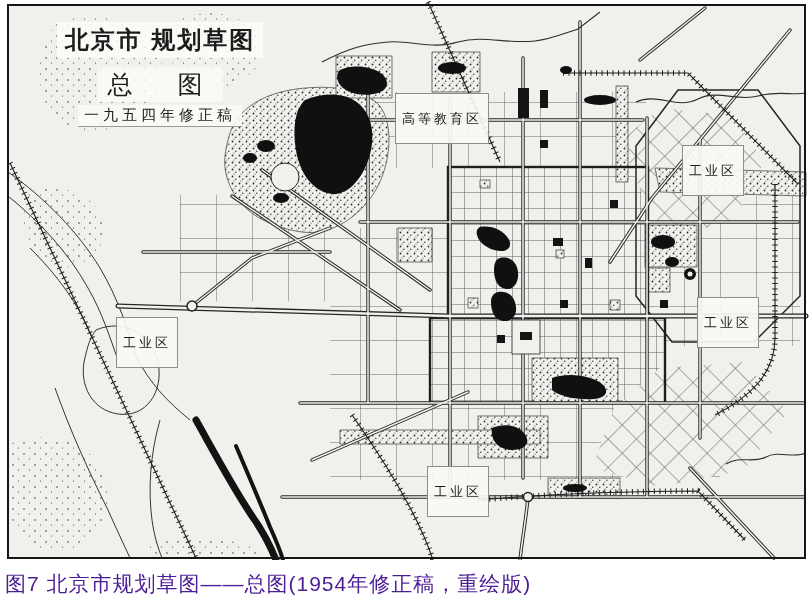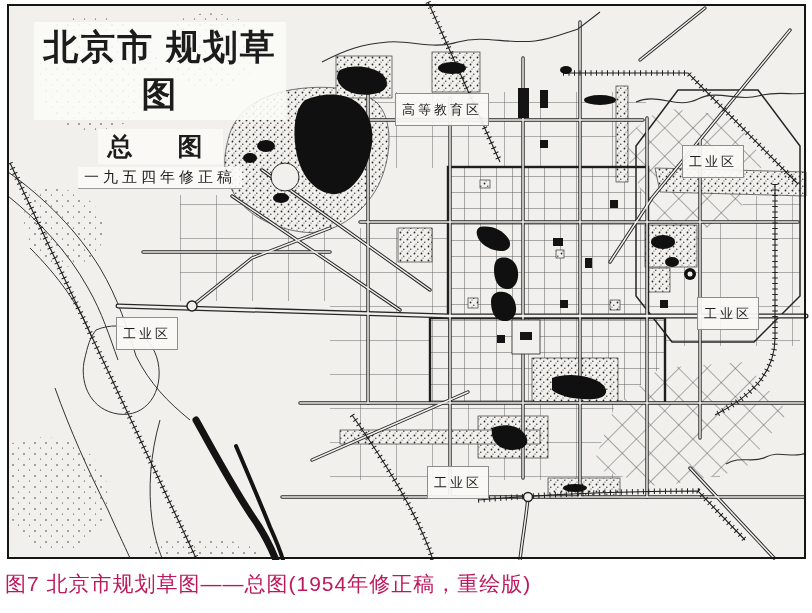--- a/index.html
+++ b/index.html
@@ -10,30 +10,30 @@
 
   
   .roadU use{stroke:#262626;stroke-width:3.4;fill:none;stroke-linejoin:round;stroke-linecap:round;}
   .roadO use{stroke:#f1f0ec;stroke-width:1.5;fill:none;stroke-linejoin:round;stroke-linecap:round;}
   .roadU use.wide{stroke-width:5;}
   .roadO use.wide{stroke-width:2.4;}
   .rwB use{stroke:#1f1f1f;stroke-width:1.1;fill:none;}
   .rwT use{stroke:#1f1f1f;stroke-width:5.5;stroke-dasharray:1 4.5;fill:none;}
 
   .map-label{position:absolute;background:rgba(250,249,245,.92);border:1px solid #8d8d8d;
-             color:#1c1c1c;font-size:13px;letter-spacing:3px;padding:7px 6px;line-height:17px;
+             color:#1c1c1c;font-size:13px;letter-spacing:3px;padding:16px 6px;line-height:17px;
              white-space:nowrap;z-index:3;}
   .title-block{position:absolute;left:34px;top:22px;width:252px;text-align:center;z-index:3;}
-  .title-l1{display:inline-block;font-size:35px;font-weight:bold;letter-spacing:2px;
+  .title-l1{display:inline-block;font-size:24px;font-weight:bold;letter-spacing:2px;
             background:rgba(251,250,247,.88);padding:2px 8px;}
-  .title-l2{display:inline-block;margin-top:9px;font-size:25px;font-weight:bold;letter-spacing:10px;
+  .title-l2{display:inline-block;margin-top:9px;font-size:25px;font-weight:normal;letter-spacing:10px;
             background:rgba(251,250,247,.85);padding:1px 10px;}
   .title-l3{display:inline-block;margin-top:3px;font-size:15px;letter-spacing:4px;
             background:rgba(251,250,247,.9);padding:1px 6px;border-bottom:1px solid #9a9a9a;}
-  .caption{position:absolute;left:5px;top:570px;font-size:21px;color:#be185d;letter-spacing:1px;
+  .caption{position:absolute;left:5px;top:570px;font-size:21px;color:#4c1d95;letter-spacing:1px;
            font-family:"Liberation Sans",sans-serif;z-index:3;}
 </style>
 </head>
 <body>
 
 <div class="figure">
 
   <div class="map-frame">
     <svg width="812" height="560" viewBox="0 0 812 560">
       <defs>

